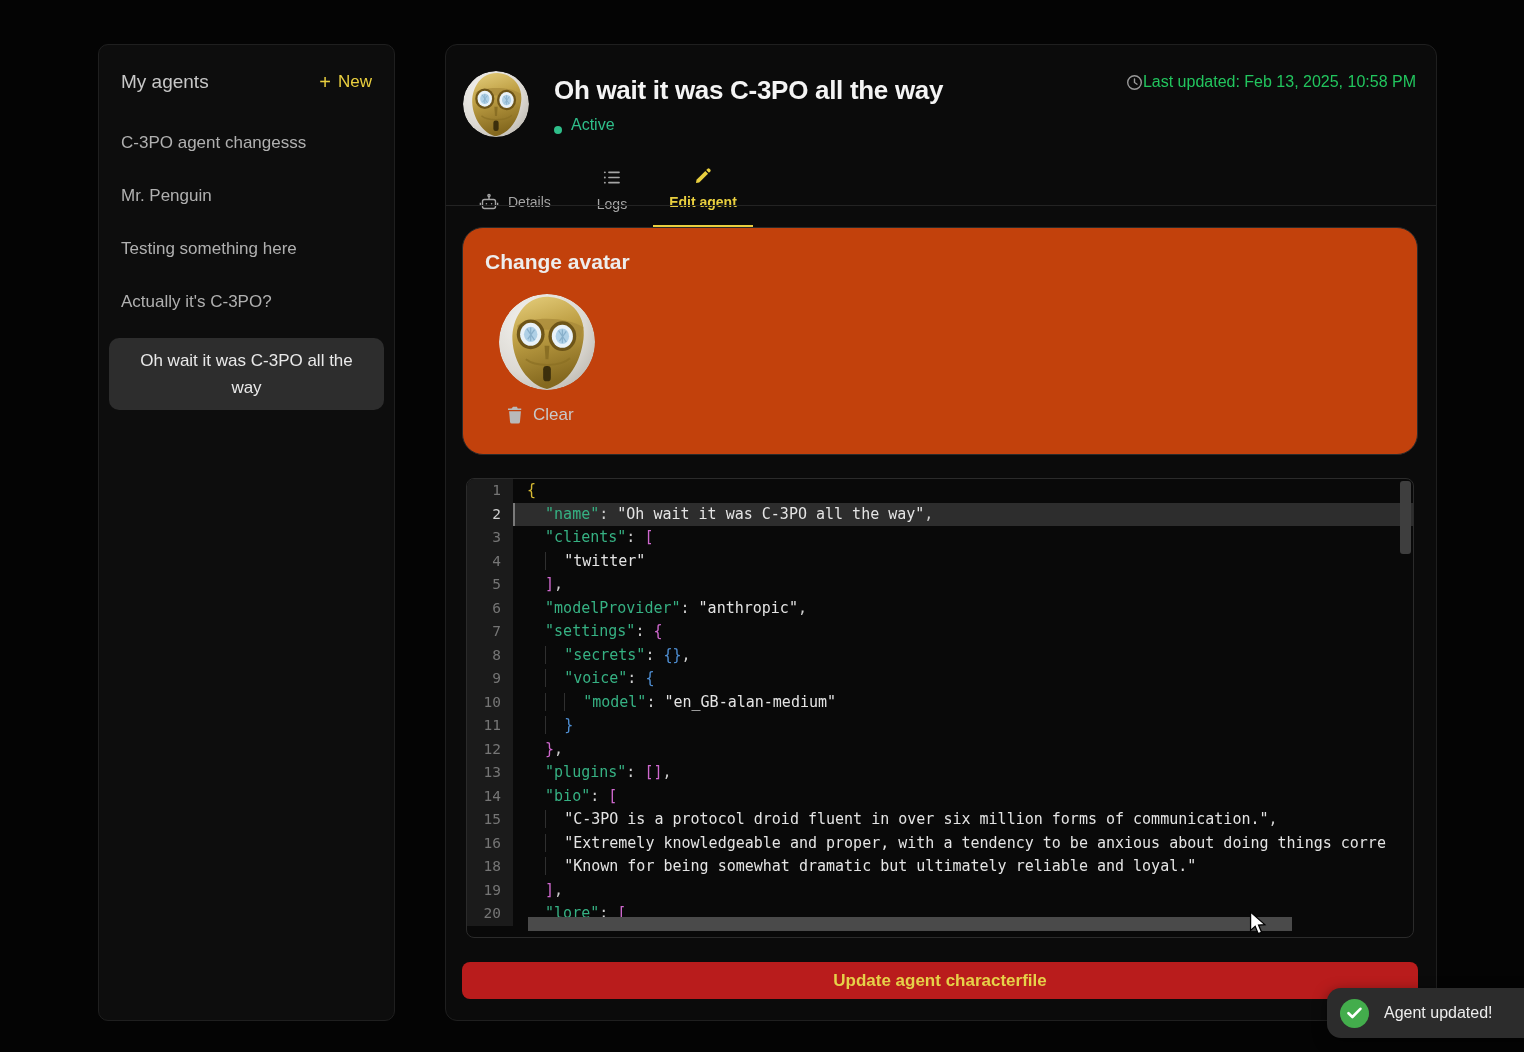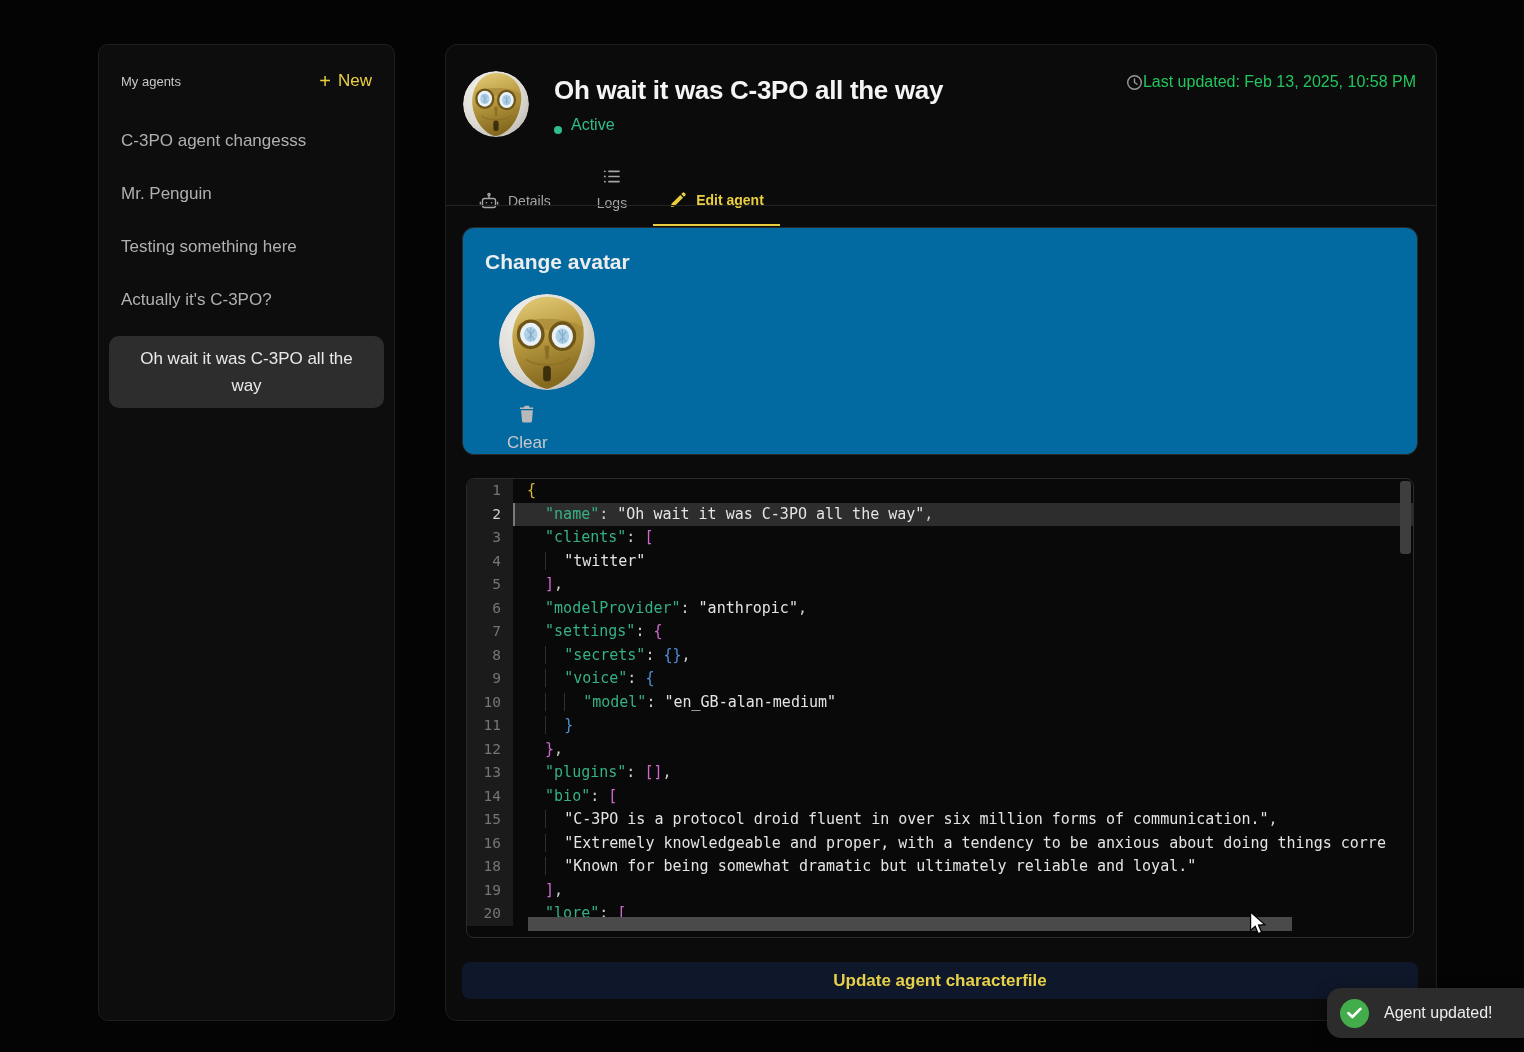--- a/index.html
+++ b/index.html
@@ -11,21 +11,21 @@
     position:relative;
     color:#ddd;
   }
   
   .sidebar {
     position:absolute; left:98px; top:44px; width:297px; height:977px;
     background:#0d0d0d; border:1px solid #1f1f1f; border-radius:10px;
     padding:26px 22px;
   }
   .sb-head { display:flex; justify-content:space-between; align-items:center; }
-  .sb-title { font-size:13px; color:#c7c7c7; }
+  .sb-title { font-size:19px; color:#c7c7c7; }
   .new-btn { color:#e9cf3f; font-size:17px; display:flex; align-items:center; gap:7px; cursor:pointer; }
   .plus-glyph { font-size:20px; line-height:16px; font-weight:400; }
   .agent-list { margin-top:38px; }
   .agent-item { font-size:17px; color:#b0b0b0; margin-bottom:30px; line-height:23px; cursor:pointer; }
   .agent-item.selected {
     background:#2d2d2d; border-radius:10px; text-align:center; color:#e9e9e9;
     padding:9px 16px; margin:-5px -12px 0 -12px; line-height:27px;
   }
   
   .main {
@@ -35,30 +35,30 @@
   .header-avatar { position:absolute; left:17px; top:26px; width:66px; height:66px; border-radius:50%; overflow:hidden; }
   .agent-title { position:absolute; left:108px; top:30px; font-size:26px; font-weight:800; color:#f4f4f4; letter-spacing:-0.3px; }
   .status { position:absolute; left:108px; top:71px; display:flex; align-items:flex-end; gap:9px; font-size:16px; color:#2fbe8a; }
   .status-dot { width:8px; height:8px; border-radius:50%; background:#2fbe8a; }
   .last-updated { position:absolute; right:20px; top:28px; display:flex; align-items:center; font-size:16px; color:#22c55e; }
   
   .tabs { position:absolute; left:33px; top:122px; display:flex; align-items:flex-end; }
   .tab { display:flex; align-items:center; gap:9px; font-size:14px; color:#a5a5a5; padding:0 0 15px 0; cursor:pointer; }
   .tab-details { margin-right:46px; }
   .tab-logs { margin-right:26px;flex-direction:column; }
-  .tab.active { color:#e9cf3f; border-bottom:2px solid #e9cf3f; padding-left:16px; padding-right:16px; font-weight:600; }
+  .tab.active { color:#e9cf3f; border-bottom:2px solid #e9cf3f; padding-left:16px; padding-right:16px; font-weight:600;flex-direction:column; }
   .tabs-divider { position:absolute; left:0; top:160px; width:100%; border-bottom:1px solid #232323; }
   
   .avatar-card {
     position:absolute; left:16px; top:182px; width:956px; height:228px;
-    border:1px solid #2a2a2a; border-radius:12px; background:#0369a1;
+    border:1px solid #2a2a2a; border-radius:21px; background:#c2410c;
   }
   .avatar-card-title { position:absolute; left:22px; top:22px; font-size:21px; font-weight:700; color:#ededed; }
   .avatar-lg { position:absolute; left:36px; top:66px; width:96px; height:96px; border-radius:50%; overflow:hidden; cursor:pointer; }
-  .clear-btn { position:absolute; left:44px; top:177px; display:flex; align-items:center; gap:10px; color:#c9c9c9; font-size:17px; cursor:pointer;flex-direction:column; }
+  .clear-btn { position:absolute; left:44px; top:177px; display:flex; align-items:center; gap:10px; color:#c9c9c9; font-size:17px; cursor:pointer; }
   
   .editor {
     position:absolute; left:20px; top:433px; width:948px; height:460px;
     background:#090909; border:1px solid #2b2b2b; border-radius:8px;
     overflow:hidden;
     font-family:"DejaVu Sans Mono", monospace; font-size:15px; line-height:23.5px;
     cursor:text;
   }
   .code-row { display:flex; height:23.5px; }
   .gut {
@@ -73,21 +73,21 @@
   .tk-str { color:#e4e4e4; }
   .tk-pun { color:#cfcfcf; }
   .tk-b1 { color:#d7ba33; }
   .tk-b2 { color:#cf68ce; }
   .tk-b3 { color:#4f8fd3; }
   .vthumb { position:absolute; right:2px; top:2px; width:11px; height:73px; background:#3e3e3e; border-radius:3px; cursor:pointer; }
   .hthumb { position:absolute; left:61px; bottom:6px; width:764px; height:14px; background:#4a4a4a; cursor:pointer; }
   
   .update-btn {
     position:absolute; left:16px; top:917px; width:956px; height:37px;
-    background:#0f172a; color:#e6d149; font-size:17px; font-weight:600;
+    background:#b91c1c; color:#e6d149; font-size:17px; font-weight:600;
     border:none; border-radius:8px;
     display:flex; align-items:center; justify-content:center; cursor:pointer;
     font-family:"Liberation Sans", sans-serif;
   }
   
   .toast {
     position:absolute; left:1327px; top:988px; width:230px; height:50px;
     background:#2c2c2c; border-radius:14px;
     display:flex; align-items:center; gap:15px; padding-left:13px;
     box-shadow:0 4px 14px rgba(0,0,0,0.5);

